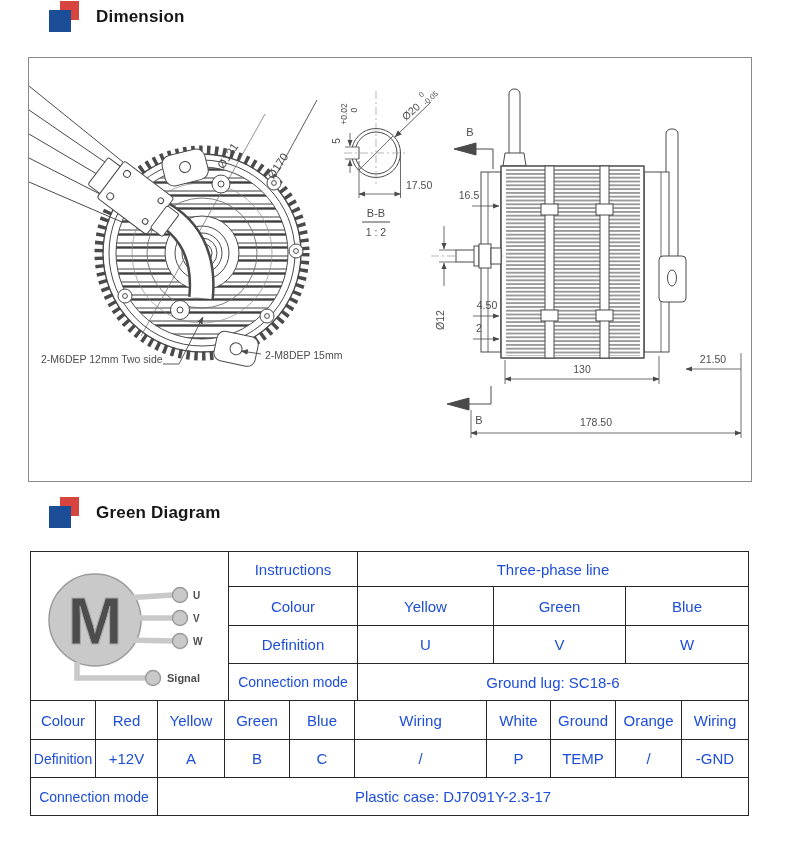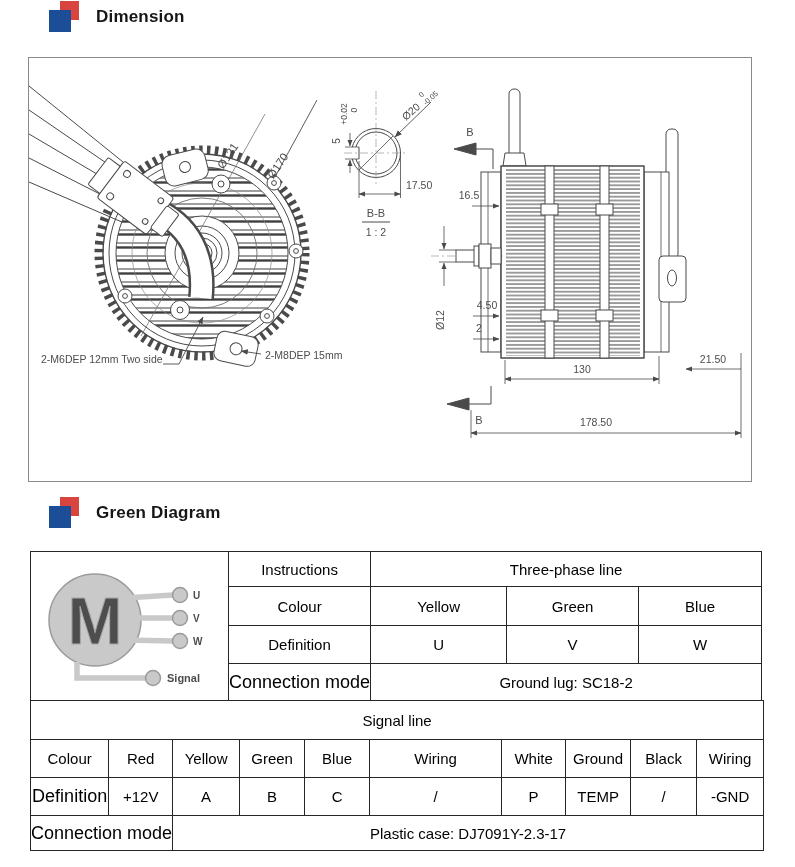--- a/index.html
+++ b/index.html
@@ -6,22 +6,22 @@
   .page{position:relative;width:795px;height:867px;background:#fff;font-family:"Liberation Sans",sans-serif;overflow:hidden;padding-left:28px;}
   .section-header{position:absolute;left:48px;display:flex;align-items:center;gap:12px;}
   .hdr-icon{position:relative;width:36px;height:34px;flex:0 0 auto;}
   .sq-red{position:absolute;left:12px;top:1px;width:19px;height:19px;background:#d8453e;}
   .sq-blue{position:absolute;left:1px;top:10px;width:22px;height:22px;background:#1c4e97;}
   .hdr-title{font-size:17px;font-weight:700;color:#161616;letter-spacing:.2px;}
   .drawing-box{position:absolute;left:28px;top:57px;width:722px;height:423px;border:1px solid #8a8a8a;box-sizing:content-box;}
   svg text{font-family:"Liberation Sans",sans-serif;fill:#4d4d4d;}
   table.wt{position:absolute;border-collapse:collapse;table-layout:fixed;}
   table.wt td{border:1.6px solid #262626;text-align:center;vertical-align:middle;
-    font-size:15px;color:#000000;padding:0;overflow:hidden;white-space:nowrap;}
-  table.wt td.small{font-size:18px;}
+    font-size:15px;color:#1d4ed8;padding:0;overflow:hidden;white-space:nowrap;}
+  table.wt td.small{font-size:14px;}
   #tbl-top{left:30px;top:551px;}
   #tbl-bot{left:30px;top:700px;}
   #tbl-top tr:nth-child(1) td{height:34px;}
   #tbl-top tr:nth-child(2) td{height:38px;}
   #tbl-top tr:nth-child(3) td{height:37px;}
   #tbl-top tr:nth-child(4) td{height:36px;}
   #tbl-bot tr:nth-child(1) td{height:38px;}
   #tbl-bot tr:nth-child(2) td{height:37px;}
   #tbl-bot tr:nth-child(3) td{height:37px;}
   #tbl-bot tr:nth-child(4) td{height:34px;}
@@ -285,52 +285,49 @@
       <td>Blue</td>
     </tr>
     <tr>
       <td>Definition</td>
       <td>U</td>
       <td>V</td>
       <td>W</td>
     </tr>
     <tr>
       <td class="small">Connection mode</td>
-      <td colspan="3">Ground lug: SC18-2</td>
+      <td colspan="3">Ground lug: SC18-6</td>
     </tr>
   </tbody>
     </table>
 
   <table class="wt" id="tbl-bot">
     <colgroup>
       <col style="width:65px">
         <col style="width:62px">
         <col style="width:67px">
         <col style="width:65px">
         <col style="width:65px">
       <col style="width:132px">
         <col style="width:64px">
         <col style="width:65px">
         <col style="width:66px">
         <col style="width:67px">
     </colgroup>
     <tbody>
-        <tr>
-      <td colspan="10">Signal line</td>
-    </tr>
     <tr>
       <td>Colour</td>
       <td>Red</td>
       <td>Yellow</td>
       <td>Green</td>
       <td>Blue</td>
       <td>Wiring</td>
       <td>White</td>
       <td>Ground</td>
-      <td>Black</td>
+      <td>Orange</td>
       <td>Wiring</td>
     </tr>
     <tr>
       <td class="small">Definition</td>
       <td>+12V</td>
       <td>A</td>
       <td>B</td>
       <td>C</td>
       <td>/</td>
       <td>P</td>

